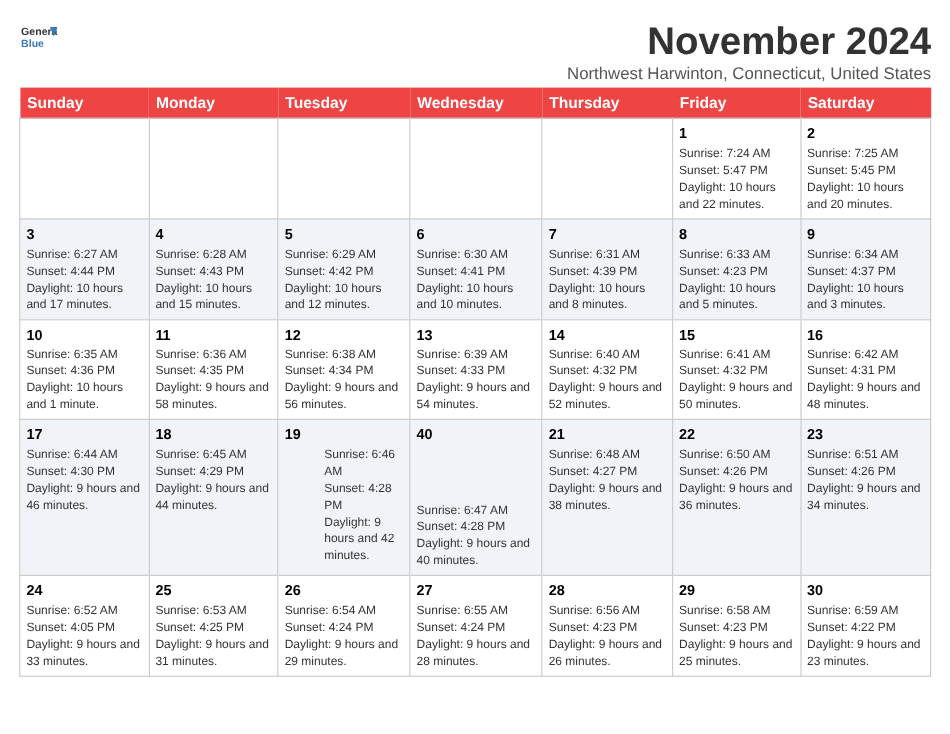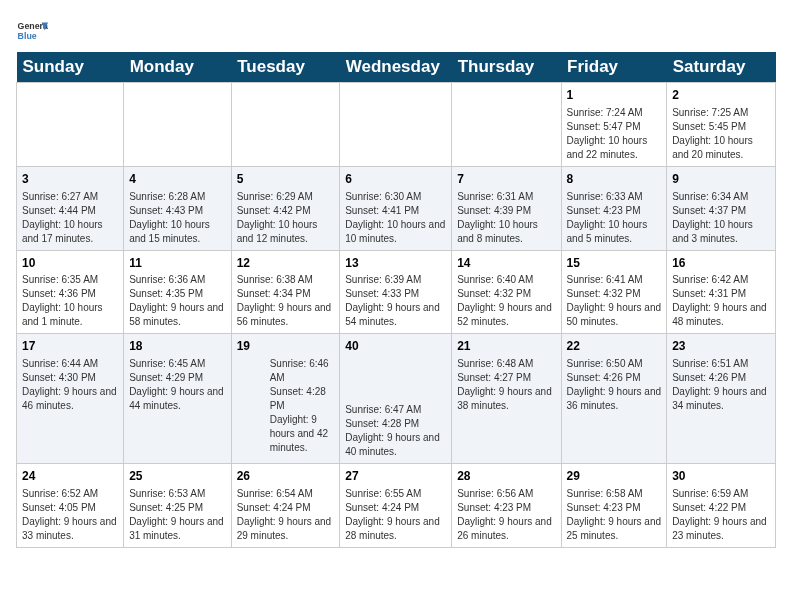--- a/index.html
+++ b/index.html
@@ -36,25 +36,25 @@
     .subtitle {
       font-size: 14px;
       color: #555;
     }
     table {
       width: 100%;
       border-collapse: collapse;
       font-size: 10.5px;
     }
     thead tr th {
-      background-color: #0c4a6e;
+      background-color: #ef4444;
       color: white;
       text-align: left;
       padding: 5px 6px;
-      font-size: 17px;
+      font-size: 13px;
       font-weight: bold;
     }
     tbody tr td {
       border: 1px solid #ccc;
       vertical-align: top;
       padding: 4px 5px;
       width: 113px;
       min-height: 70px;
       line-height: 1.4;
     }
@@ -81,20 +81,24 @@
 </head>
 <body>
 
 <div class="header-area">
   <div class="logo">
     <svg class="logo-icon" viewBox="0 0 40 40" xmlns="http://www.w3.org/2000/svg">
       <text x="2" y="16" font-size="11" font-weight="bold" fill="#333" font-family="Arial">General</text>
       <text x="2" y="29" font-size="11" font-weight="bold" fill="#3a7abf" font-family="Arial">Blue</text>
       <polygon points="32,8 40,8 36,18" fill="#3a7abf"></polygon>
     </svg>
+  </div>
+  <div class="title-area">
+    <div class="month-title">November 2024</div>
+    <div class="subtitle">Northwest Harwinton, Connecticut, United States</div>
   </div>
 </div>
 
 <table>
   <thead>
     <tr id="thead-row">
         <th>Sunday</th>
         <th>Monday</th>
         <th>Tuesday</th>
         <th>Wednesday</th>

